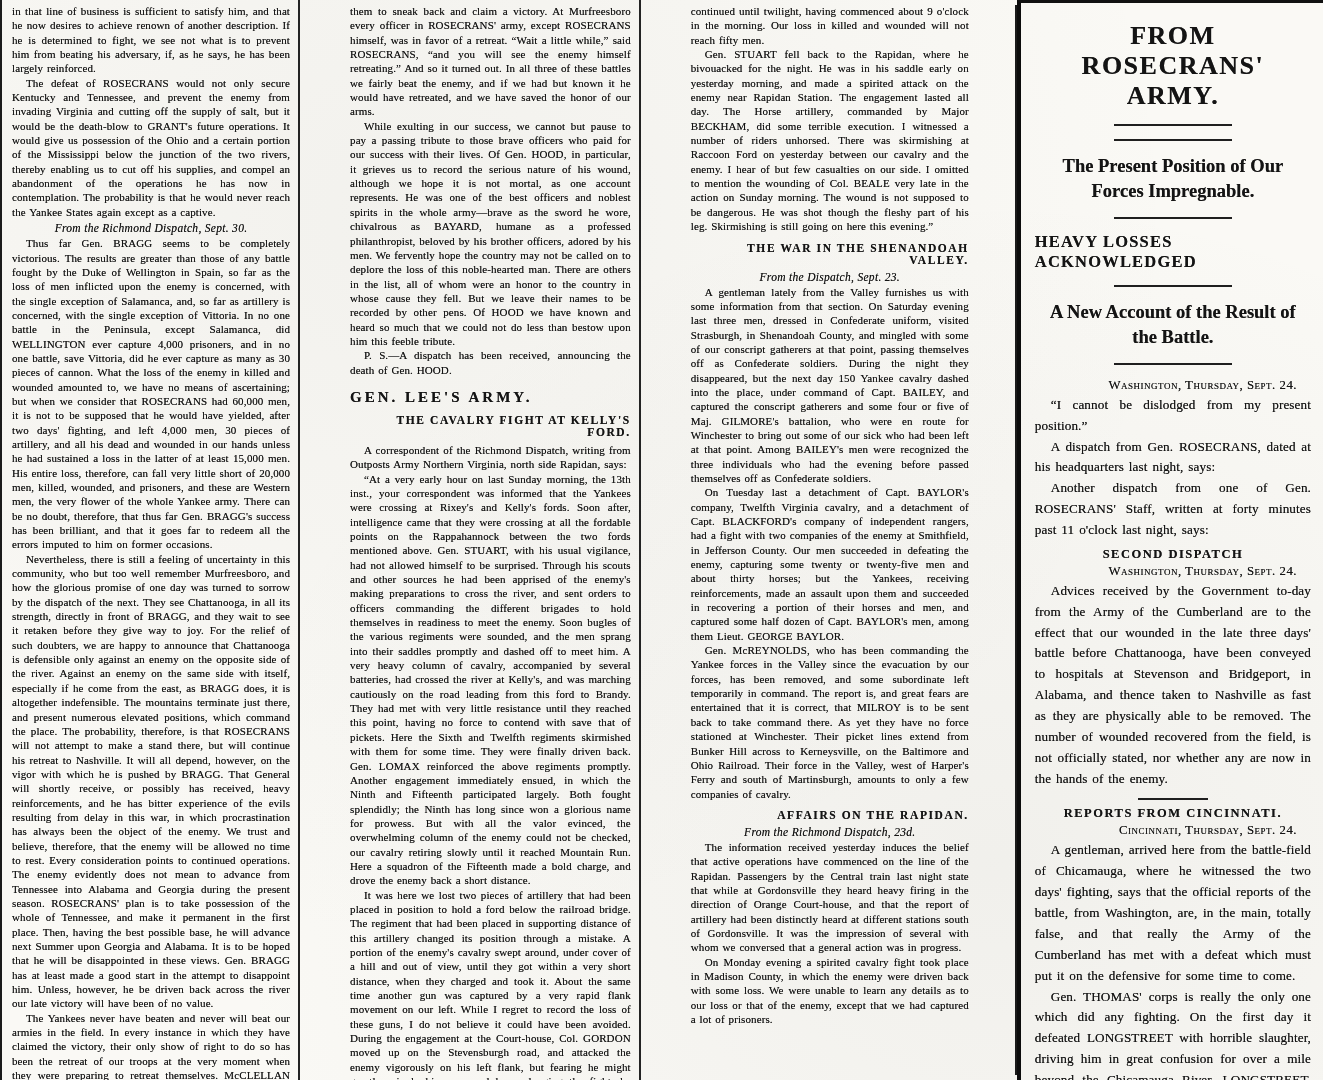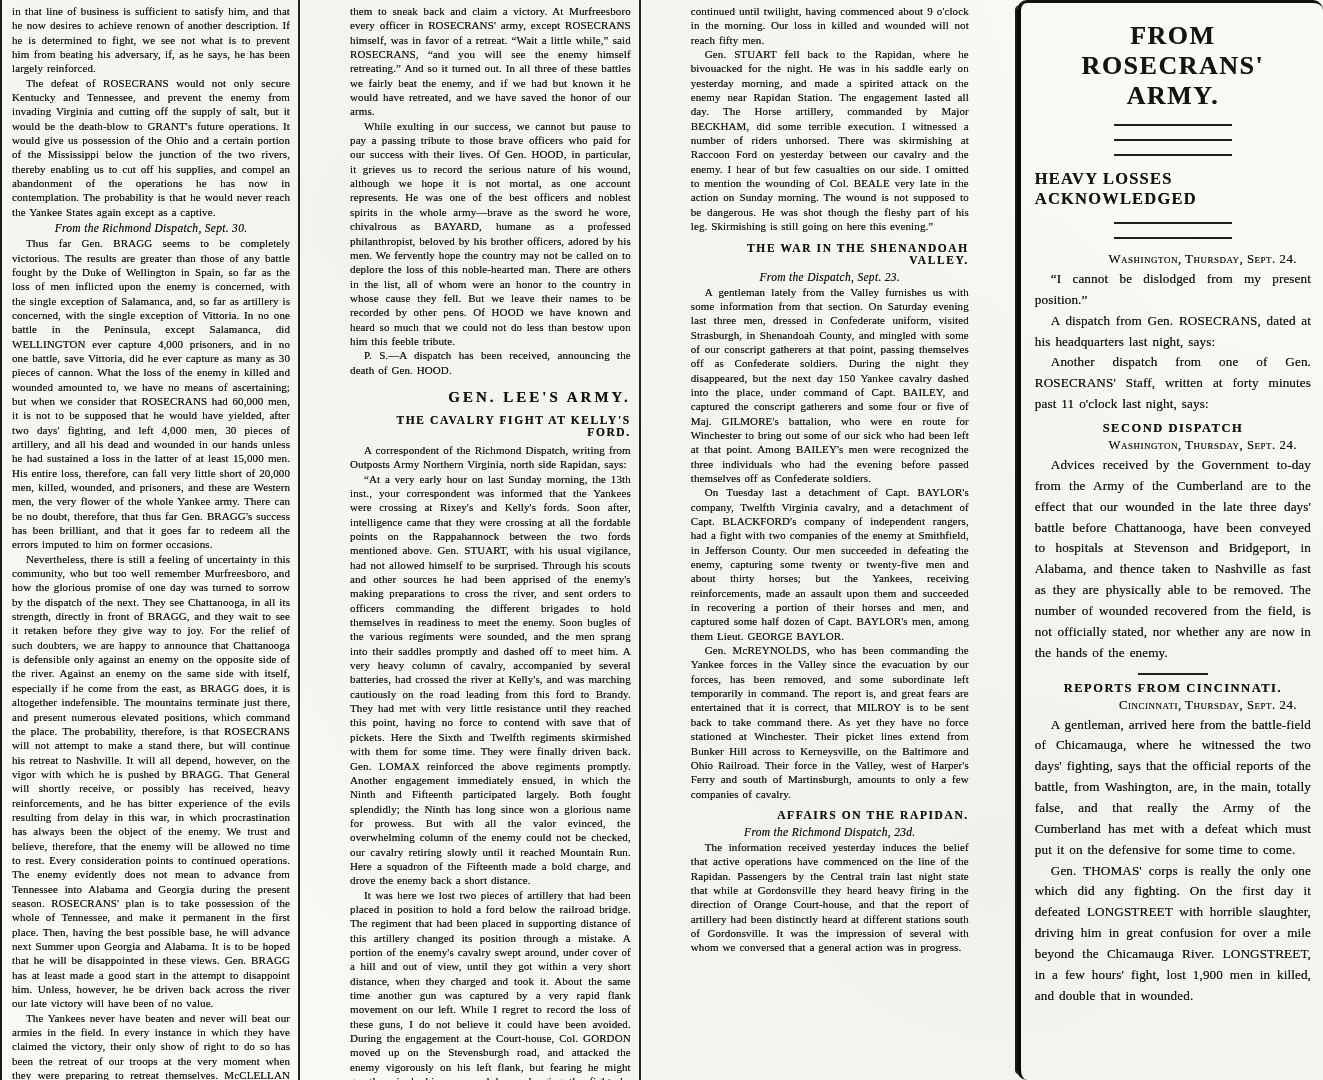--- a/index.html
+++ b/index.html
@@ -25,35 +25,34 @@
   }
   .col-1{width:330px;border-left:2px solid #1b1b1b;border-right:2px solid #232323;}
   .col-2{width:331px;border-right:2px solid #232323;}
   .col-3{width:326px;}
   .col-4{
     width:336px;
     border-left:4px solid #0c0c0c;
     box-shadow:-7px 0 0 -5px #1a1a1a;
     border-top:3px solid #111;
     padding:8px 12px 0 14px;
-    border-radius:10px;
   }
   
   .b-body{
     font-size:11px;line-height:1.305;text-align:justify;
     margin:0;letter-spacing:0.1px;word-spacing:1px;
   }
   .b-para{text-indent:14px;}
   .b-cont{text-indent:0;}
   .b-dateline{
     font-style:italic;text-align:center;font-size:11.5px;
     margin:3px 0 2px 0;letter-spacing:0.3px;
   }
   .b-heading1{
-    text-align:right;font-weight:bold;font-size:15px;
+    text-align:left;font-weight:bold;font-size:15px;
     letter-spacing:3px;margin:12px 0 8px 0;
   }
   .b-heading2{
     text-align:right;font-weight:bold;font-size:11.5px;
     letter-spacing:1.6px;margin:8px 0 5px 0;
   }
   
   .b-h-xl{
     text-align:center;font-weight:bold;font-size:26px;
     letter-spacing:1.5px;word-spacing:6px;margin:10px 0 2px 0;
@@ -120,28 +119,31 @@
       <p class="b-body b-cont">continued until twilight, having commenced about 9 o'clock in the morning. Our loss in killed and wounded will not reach fifty men.</p>
       <p class="b-body b-para">Gen. STUART fell back to the Rapidan, where he bivouacked for the night. He was in his saddle early on yesterday morning, and made a spirited attack on the enemy near Rapidan Station. The engagement lasted all day. The Horse artillery, commanded by Major BECKHAM, did some terrible execution. I witnessed a number of riders unhorsed. There was skirmishing at Raccoon Ford on yesterday between our cavalry and the enemy. I hear of but few casualties on our side. I omitted to mention the wounding of Col. BEALE very late in the action on Sunday morning. The wound is not supposed to be dangerous. He was shot though the fleshy part of his leg. Skirmishing is still going on here this evening.”</p>
       <h3 class="b-heading2">THE WAR IN THE SHENANDOAH VALLEY.</h3>
       <p class="b-dateline">From the Dispatch, Sept. 23.</p>
       <p class="b-body b-para">A gentleman lately from the Valley furnishes us with some information from that section. On Saturday evening last three men, dressed in Confederate uniform, visited Strasburgh, in Shenandoah County, and mingled with some of our conscript gatherers at that point, passing themselves off as Confederate soldiers. During the night they disappeared, but the next day 150 Yankee cavalry dashed into the place, under command of Capt. BAILEY, and captured the conscript gatherers and some four or five of Maj. GILMORE's battalion, who were en route for Winchester to bring out some of our sick who had been left at that point. Among BAILEY's men were recognized the three individuals who had the evening before passed themselves off as Confederate soldiers.</p>
       <p class="b-body b-para">On Tuesday last a detachment of Capt. BAYLOR's company, Twelfth Virginia cavalry, and a detachment of Capt. BLACKFORD's company of independent rangers, had a fight with two companies of the enemy at Smithfield, in Jefferson County. Our men succeeded in defeating the enemy, capturing some twenty or twenty-five men and about thirty horses; but the Yankees, receiving reinforcements, made an assault upon them and succeeded in recovering a portion of their horses and men, and captured some half dozen of Capt. BAYLOR's men, among them Lieut. GEORGE BAYLOR.</p>
       <p class="b-body b-para">Gen. McREYNOLDS, who has been commanding the Yankee forces in the Valley since the evacuation by our forces, has been removed, and some subordinate left temporarily in command. The report is, and great fears are entertained that it is correct, that MILROY is to be sent back to take command there. As yet they have no force stationed at Winchester. Their picket lines extend from Bunker Hill across to Kerneysville, on the Baltimore and Ohio Railroad. Their force in the Valley, west of Harper's Ferry and south of Martinsburgh, amounts to only a few companies of cavalry.</p>
       <h3 class="b-heading2">AFFAIRS ON THE RAPIDAN.</h3>
       <p class="b-dateline">From the Richmond Dispatch, 23d.</p>
       <p class="b-body b-para">The information received yesterday induces the belief that active operations have commenced on the line of the Rapidan. Passengers by the Central train last night state that while at Gordonsville they heard heavy firing in the direction of Orange Court-house, and that the report of artillery had been distinctly heard at different stations south of Gordonsville. It was the impression of several with whom we conversed that a general action was in progress.</p>
+      <p class="b-body b-para">On Monday evening a spirited cavalry fight took place in Madison County, in which the enemy were driven back with some loss. We were unable to learn any details as to our loss or that of the enemy, except that we had captured a lot of prisoners.</p>
     </div>
   <div class="col col-4">
       <h1 class="b-h-xl">FROM ROSECRANS' ARMY.</h1>
       <hr class="sep">
       <hr class="sep">
+      <h2 class="b-h-md">The Present Position of Our Forces Impregnable.</h2>
       <hr class="sep">
       <h2 class="b-h-caps">HEAVY LOSSES ACKNOWLEDGED</h2>
       <hr class="sep">
+      <h2 class="b-h-md">A New Account of the Result of the Battle.</h2>
       <hr class="sep">
       <p class="b-dateline4">Washington, Thursday, Sept. 24.</p>
       <p class="b-body4">“I cannot be dislodged from my present position.”</p>
       <p class="b-body4">A dispatch from Gen. ROSECRANS, dated at his headquarters last night, says:</p>
       <p class="b-body4">Another dispatch from one of Gen. ROSECRANS' Staff, written at forty minutes past 11 o'clock last night, says:</p>
       <h3 class="b-subhead">SECOND DISPATCH</h3>
       <p class="b-dateline4">Washington, Thursday, Sept. 24.</p>
       <p class="b-body4">Advices received by the Government to-day from the Army of the Cumberland are to the effect that our wounded in the late three days' battle before Chattanooga, have been conveyed to hospitals at Stevenson and Bridgeport, in Alabama, and thence taken to Nashville as fast as they are physically able to be removed. The number of wounded recovered from the field, is not officially stated, nor whether any are now in the hands of the enemy.</p>
       <hr class="sep-sm">
       <h3 class="b-subhead">REPORTS FROM CINCINNATI.</h3>

